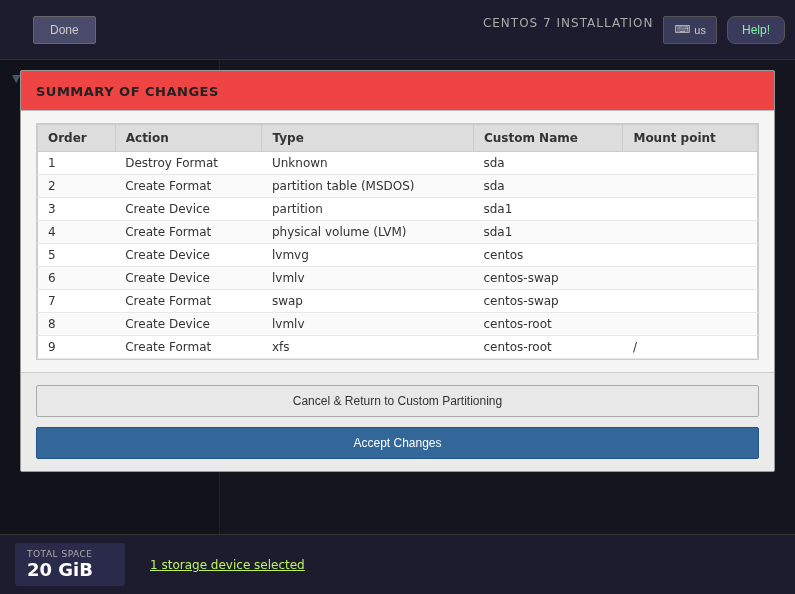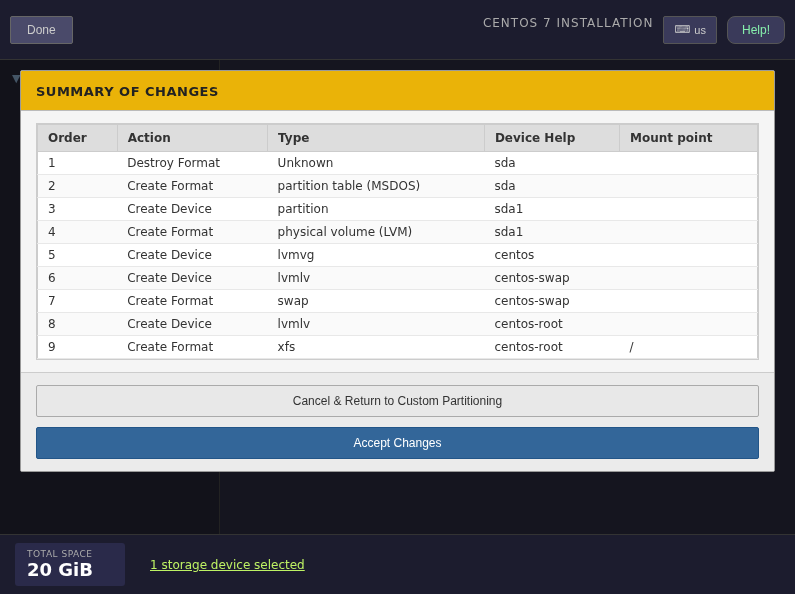--- a/index.html
+++ b/index.html
@@ -34,20 +34,21 @@
       letter-spacing: 1px;
     }
     .done-button {
       background: #4a4a6a;
       color: #ccc;
       border: 1px solid #666;
       padding: 6px 16px;
       font-size: 12px;
       cursor: pointer;
       border-radius: 2px;
+      margin-left: 23px;
     }
     .top-bar-right {
       display: flex;
       gap: 10px;
     }
     .centos-title {
       color: #aaa;
       font-size: 12px;
       letter-spacing: 1px;
     }
@@ -120,21 +121,21 @@
 
     .dialog {
       background: #f0f0f0;
       width: 755px;
       border: 1px solid #999;
       border-radius: 2px;
       overflow: hidden;
     }
 
     .dialog-header {
-      background: #eab308;
+      background: #ef4444;
       padding: 10px 15px;
       border-bottom: 1px solid #bbb;
     }
     .dialog-title {
       font-size: 13px;
       font-weight: bold;
       color: #222;
       letter-spacing: 0.5px;
       text-transform: uppercase;
     }
@@ -297,21 +298,21 @@
 
       <div class="dialog-body">
 
         <div class="table-container">
           <table class="changes-table">
             <thead>
               <tr>
                 <th>Order</th>
                 <th>Action</th>
                 <th>Type</th>
-                <th>Device Help</th>
+                <th>Custom Name</th>
                 <th>Mount point</th>
               </tr>
             </thead>
             <tbody id="changes-tbody">
             <tr>
       <td>1</td>
       <td class="action-destroy">Destroy Format</td>
       <td>Unknown</td>
       <td>sda</td>
       <td></td>

